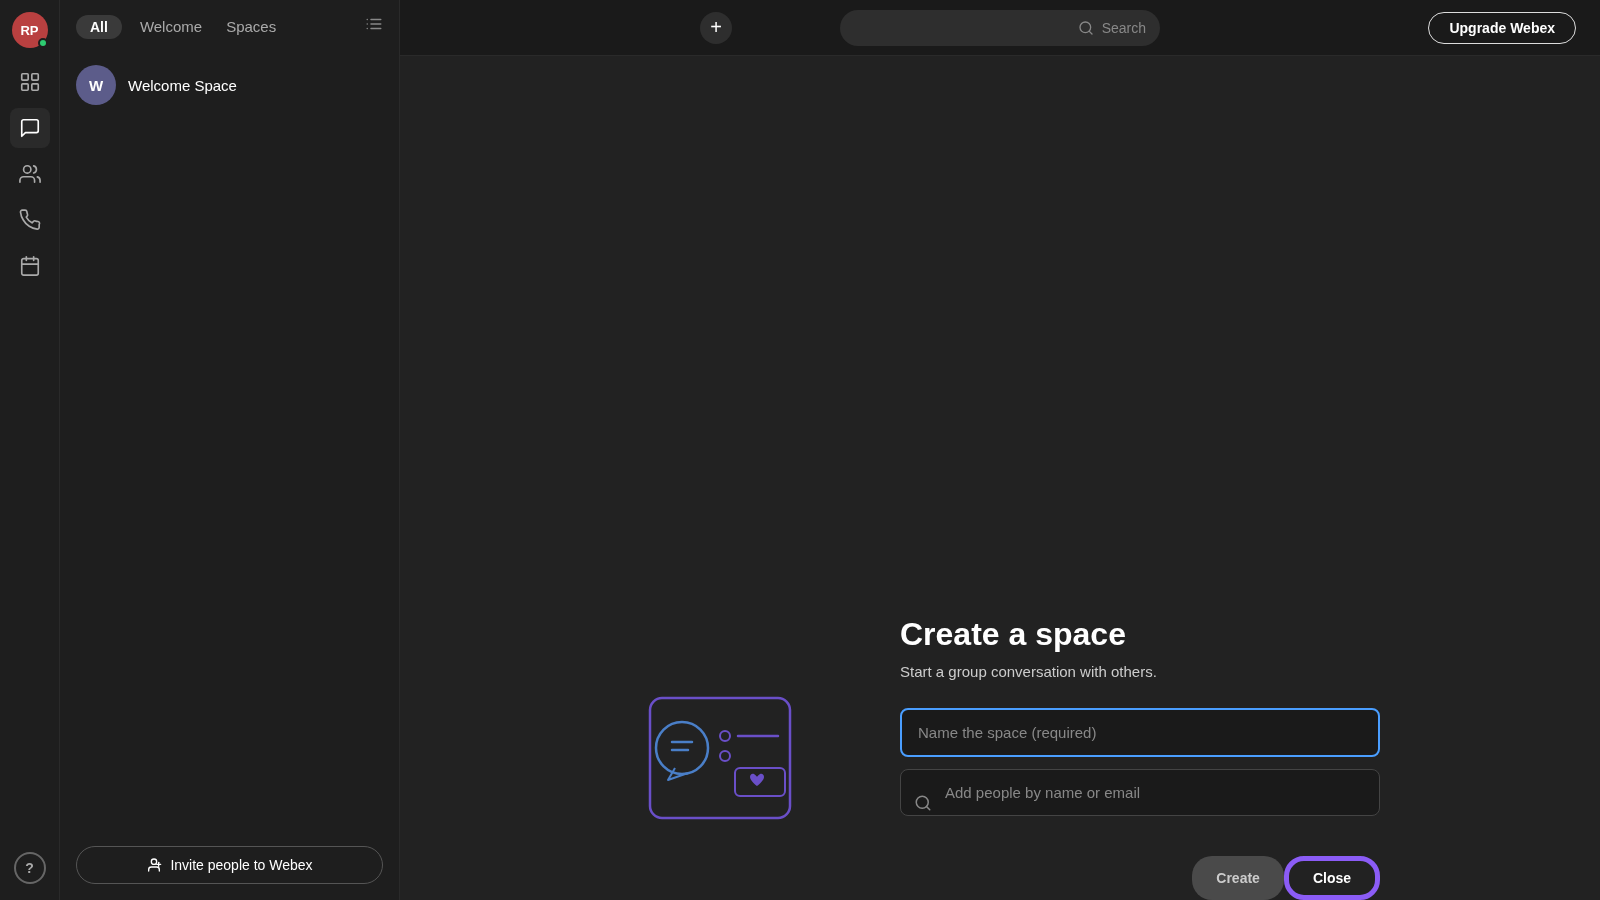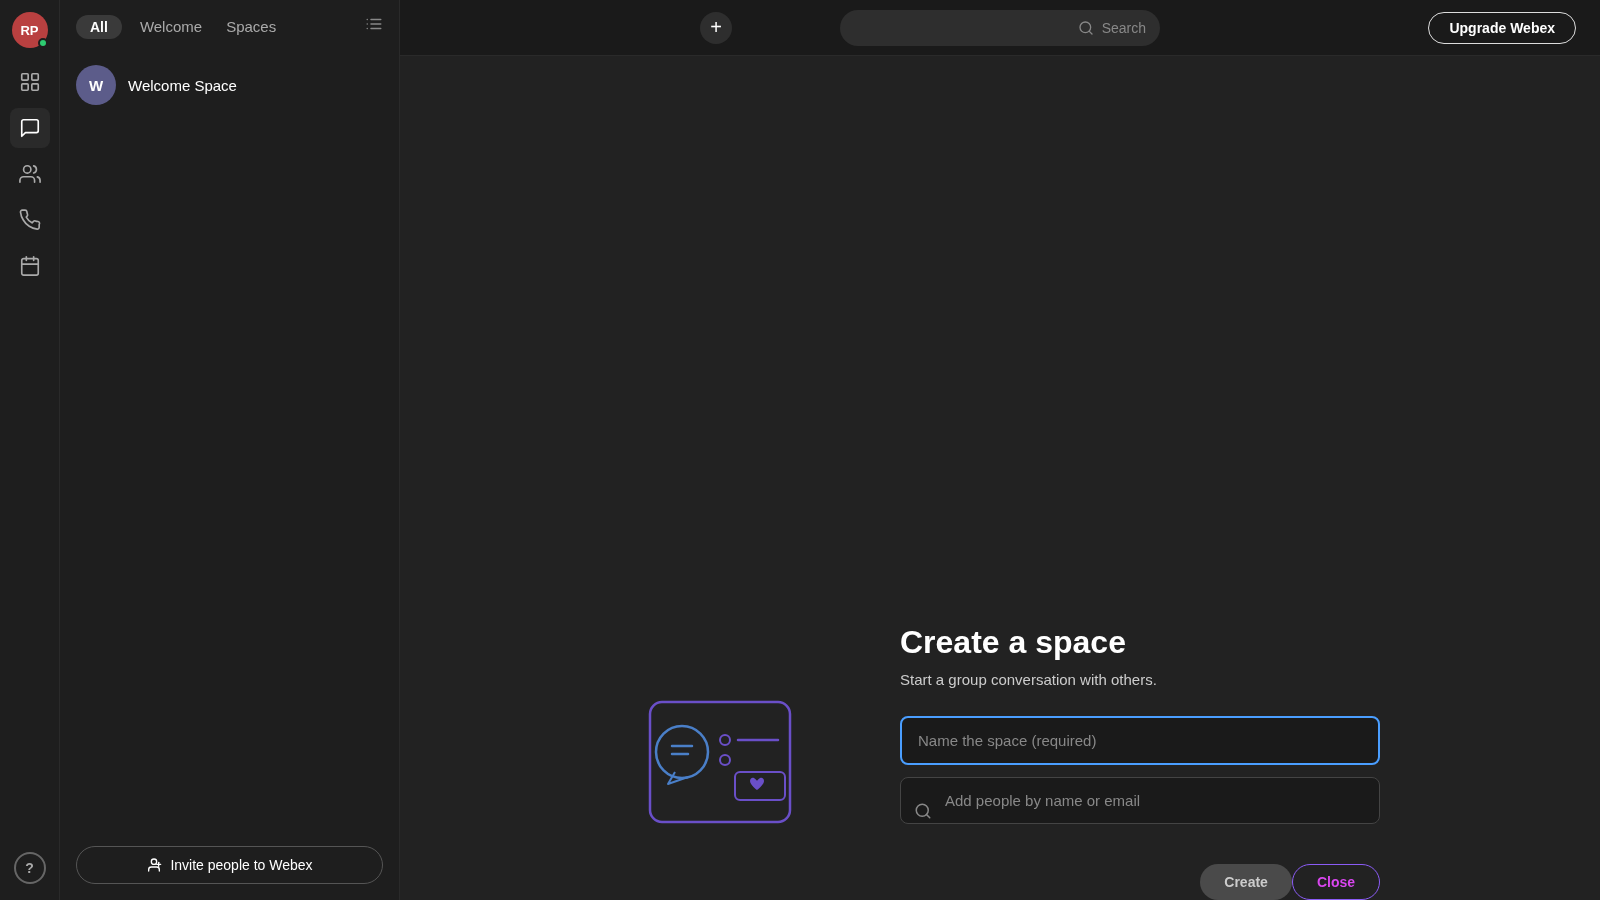--- a/index.html
+++ b/index.html
@@ -336,23 +336,23 @@
       border: none;
       background: #4a4a4a;
       color: #ccc;
       font-size: 14px;
       font-weight: 600;
       cursor: pointer;
     }
     .btn-close {
       padding: 9px 24px;
       border-radius: 20px;
-      border: 1px solid #8b5cf6;
+      border: 5px solid #8b5cf6;
       background: transparent;
-      color: #d946ef;
+      color: #ffffff;
       font-size: 14px;
       font-weight: 600;
       cursor: pointer;
     }
   </style>
 </head>
 <body>
 
 <div class="icon-bar">
   <div class="avatar">

